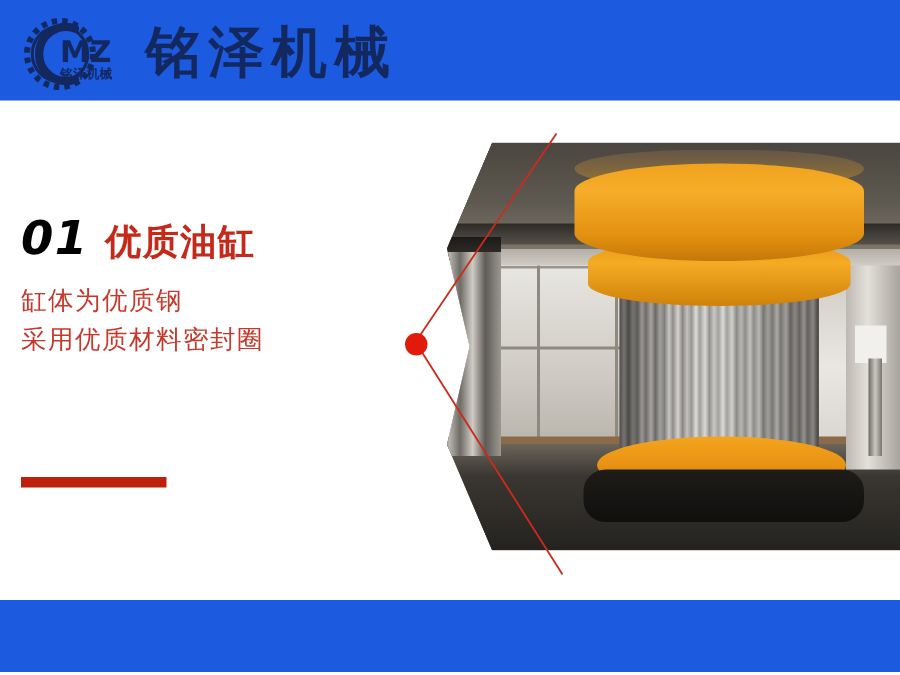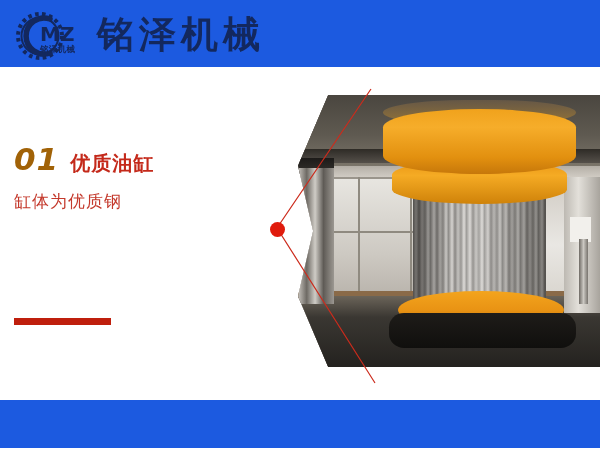--- a/index.html
+++ b/index.html
@@ -99,25 +99,25 @@
   }
 
   
   .heading{
     position:absolute;left:14px;top:141px;height:34px;
     display:flex;align-items:baseline;white-space:nowrap;
   }
   .heading .num{
     font-family:"DejaVu Sans","Liberation Sans",sans-serif;
     font-size:31px;font-weight:700;font-style:italic;
-    color:#a16207;letter-spacing:1px;
+    color:#000000;letter-spacing:1px;
   }
   .heading .ttl{
     font-family:"DejaVu Sans","Liberation Sans",sans-serif;
-    font-size:20px;font-weight:700;color:#c4291a;
+    font-size:24px;font-weight:700;color:#c4291a;
     margin-left:11px;letter-spacing:1px;
   }
   .body-lines{
     position:absolute;left:14px;top:188px;width:240px;
   }
   .body-lines .ln{
     font-family:"DejaVu Sans","Liberation Sans",sans-serif;
     font-size:17px;line-height:26px;color:#c4392c;
     letter-spacing:1px;white-space:nowrap;
   }
@@ -186,18 +186,19 @@
   </div>
   <div class="reddot"></div>
 
   <div class="heading">
     <span class="num">01</span>
     <span class="ttl">优质油缸</span>
   </div>
 
   <div class="body-lines">
     <div class="ln">缸体为优质钢</div>
+    <div class="ln">采用优质材料密封圈</div>
   </div>
 
   <div class="rule"></div>
 
   <div class="footer-bar"></div>
 </div>
 
 </body></html>

